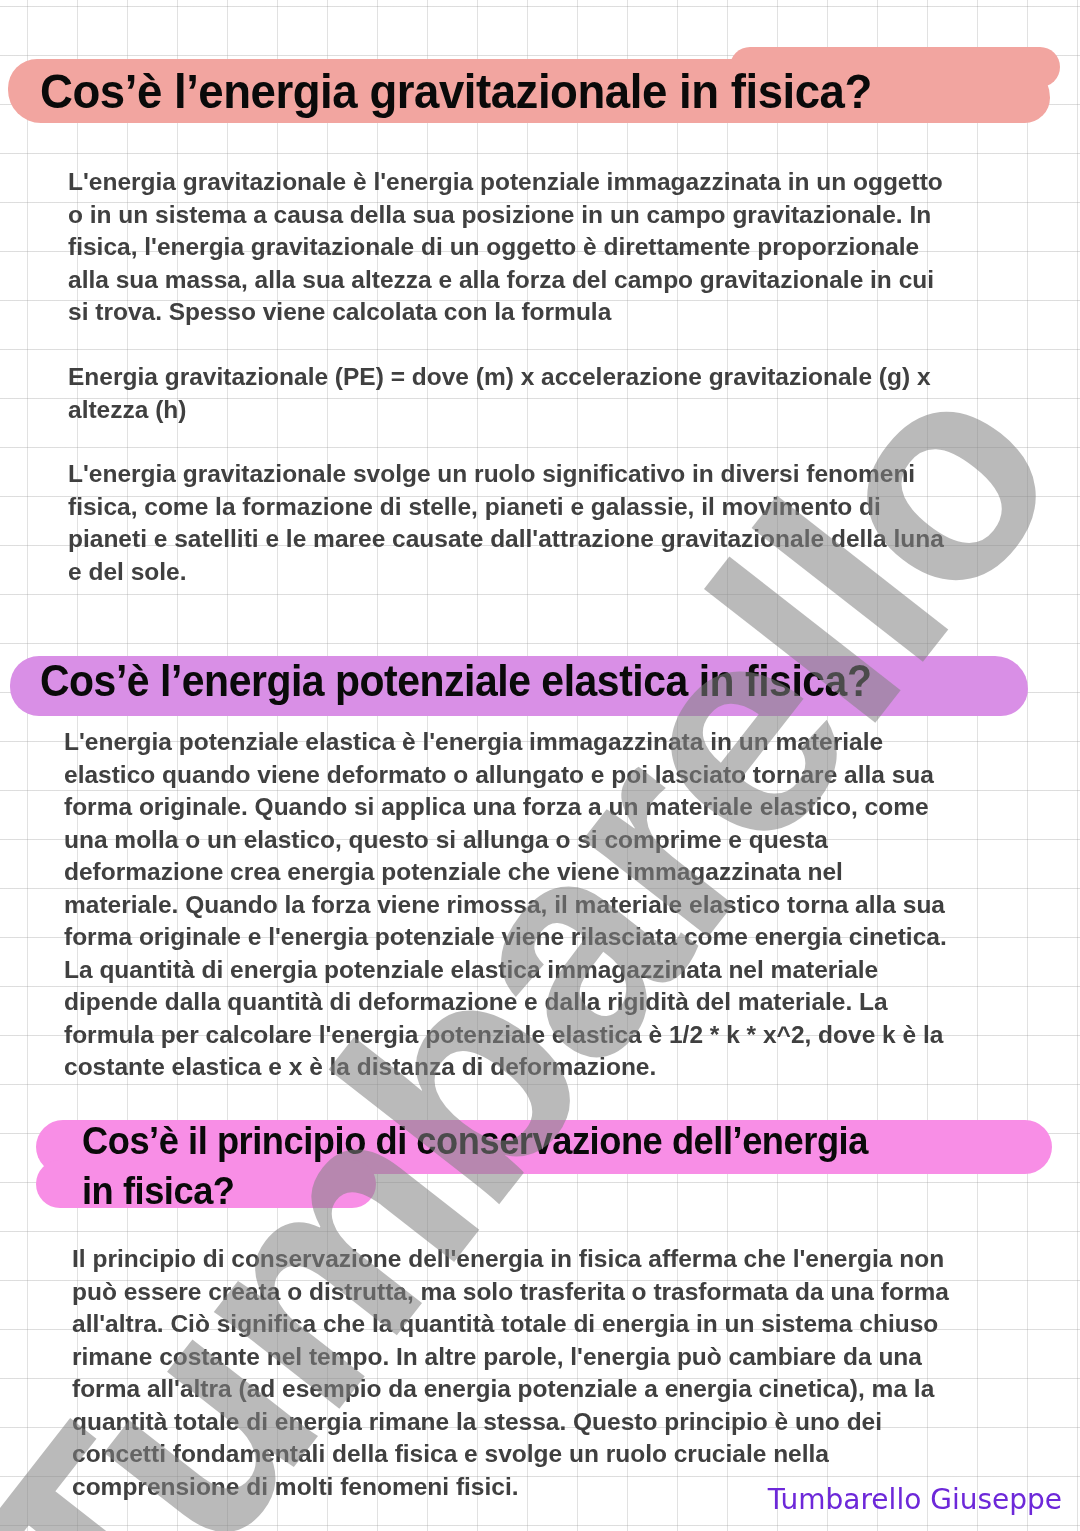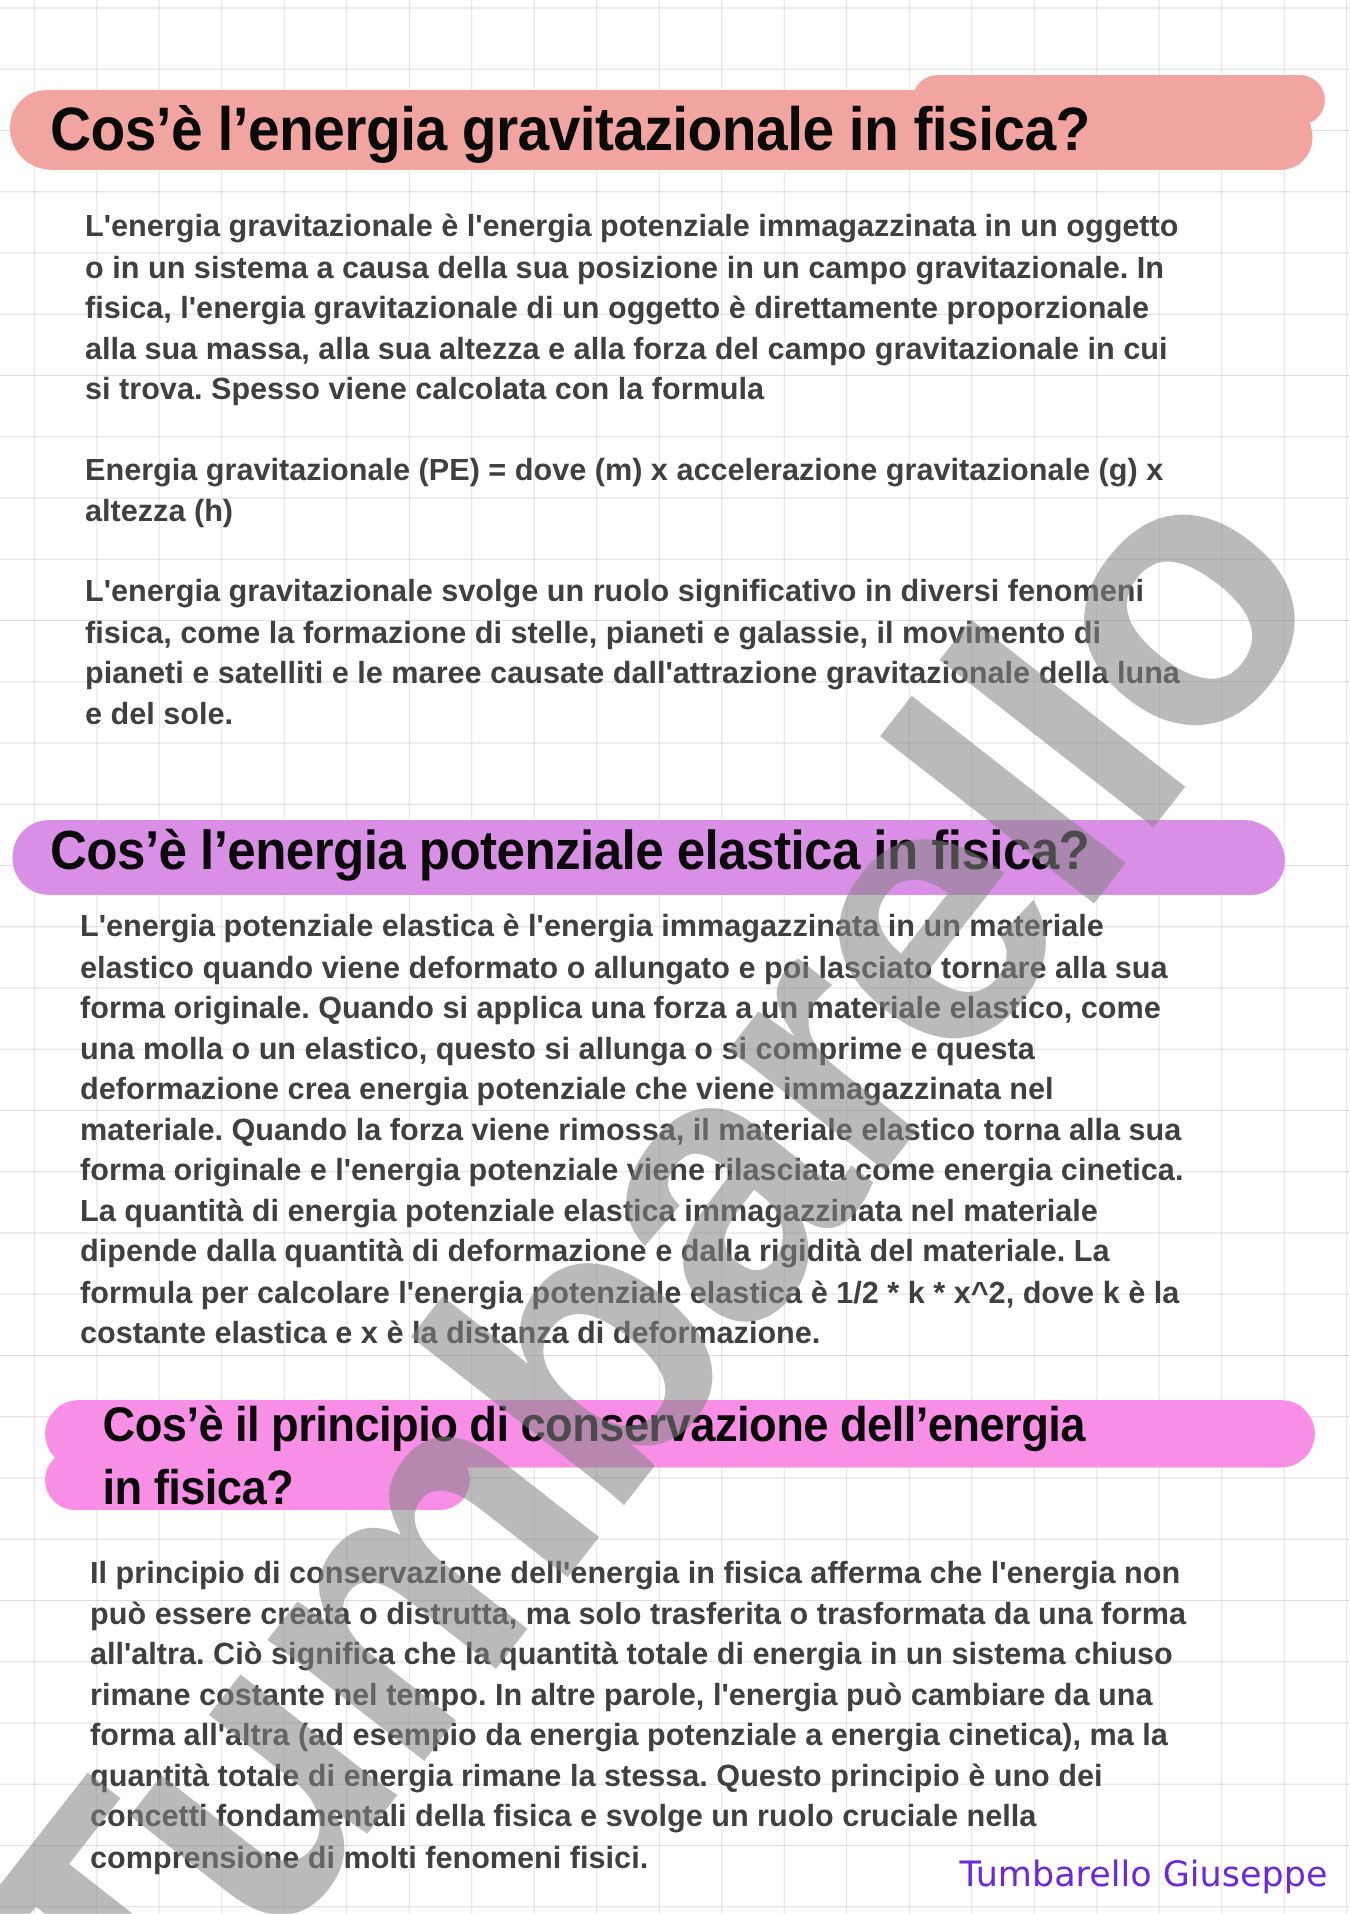--- a/index.html
+++ b/index.html
@@ -37,21 +37,21 @@
       white-space: nowrap; pointer-events: none; letter-spacing: -6px;
     }
     .signature {
       position: absolute; z-index: 2; right: 18px; top: 1483px;
       font-family: "DejaVu Sans", sans-serif; font-size: 28px; color: #6d28d9;
     }
   </style>
 </head>
 <body>
 
-<div class="heading-wrap" style="left:0; top:60px; width:1080px; height:90px;">
+<div class="heading-wrap" style="left:0; top:47px; width:1080px; height:90px;">
   <div class="highlight" style="left:8px; top:12px; width:1042px; height:64px; background:#f2a5a0; border-radius:30px 40px 26px 34px;"></div>
   <div class="highlight" style="left:730px; top:0; width:330px; height:40px; background:#f2a5a0; border-radius:30px;"></div>
   <h1 class="heading" style="position:absolute; left:40px; top:16px; font-size:49px; line-height:56px;">Cos’è l’energia gravitazionale in fisica?</h1>
 </div>
 <p class="para" style="left:64px; top:162px;">L'energia gravitazionale è l'energia potenziale immagazzinata in un oggetto
 o in un sistema a causa della sua posizione in un campo gravitazionale. In
 fisica, l'energia gravitazionale di un oggetto è direttamente proporzionale
 alla sua massa, alla sua altezza e alla forza del campo gravitazionale in cui
 si trova. Spesso viene calcolata con la formula</p>
 <p class="para" style="left:64px; top:357px;">Energia gravitazionale (PE) = dove (m) x accelerazione gravitazionale (g) x

